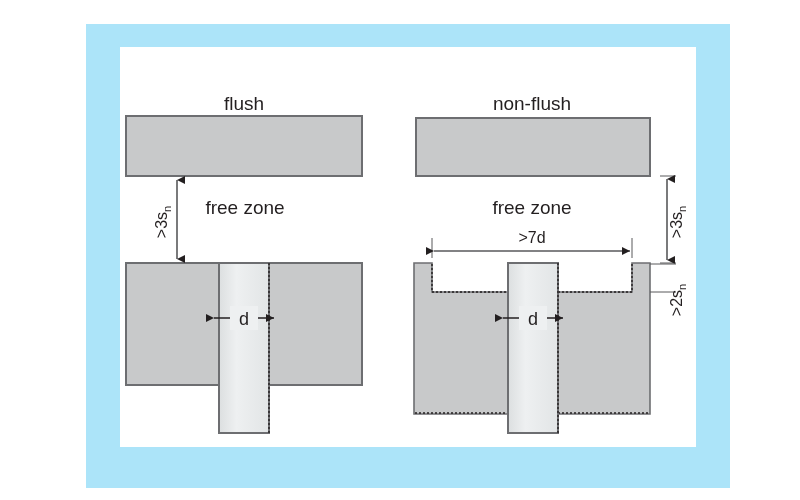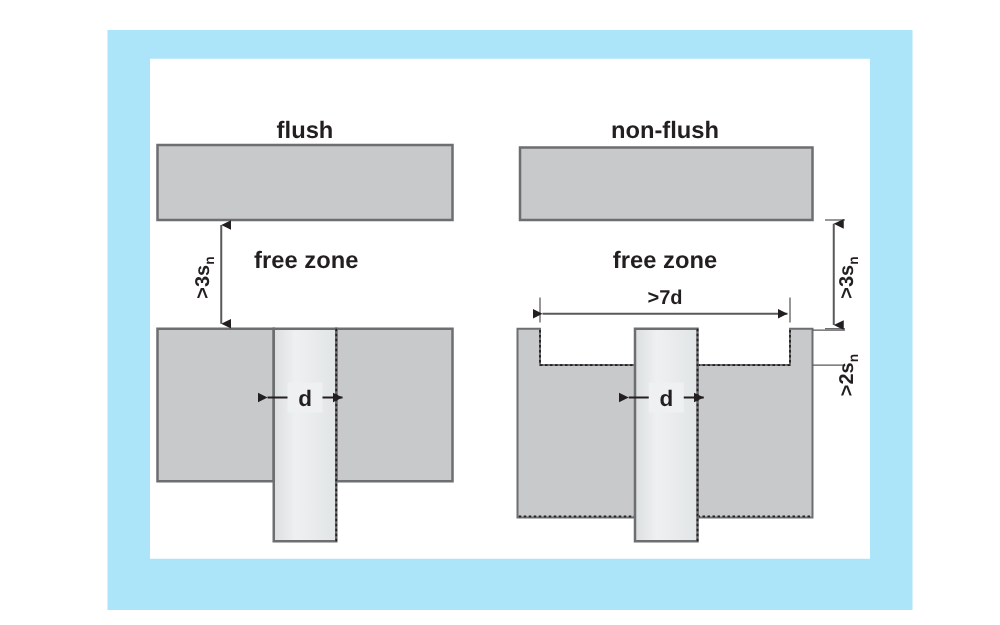--- a/index.html
+++ b/index.html
@@ -7,21 +7,20 @@
     padding: 0;
     background: #ffffff;
     font-family: "Liberation Sans", sans-serif;
   }
   #stage {
     position: relative;
     width: 800px;
     height: 500px;
     background: #ffffff;
     overflow: hidden;
-    font-weight: bold;
   }
   
   .blue-frame {
     position: absolute;
     left: 86px;
     top: 24px;
     width: 644px;
     height: 464px;
     background: #ace4f9;
   }

